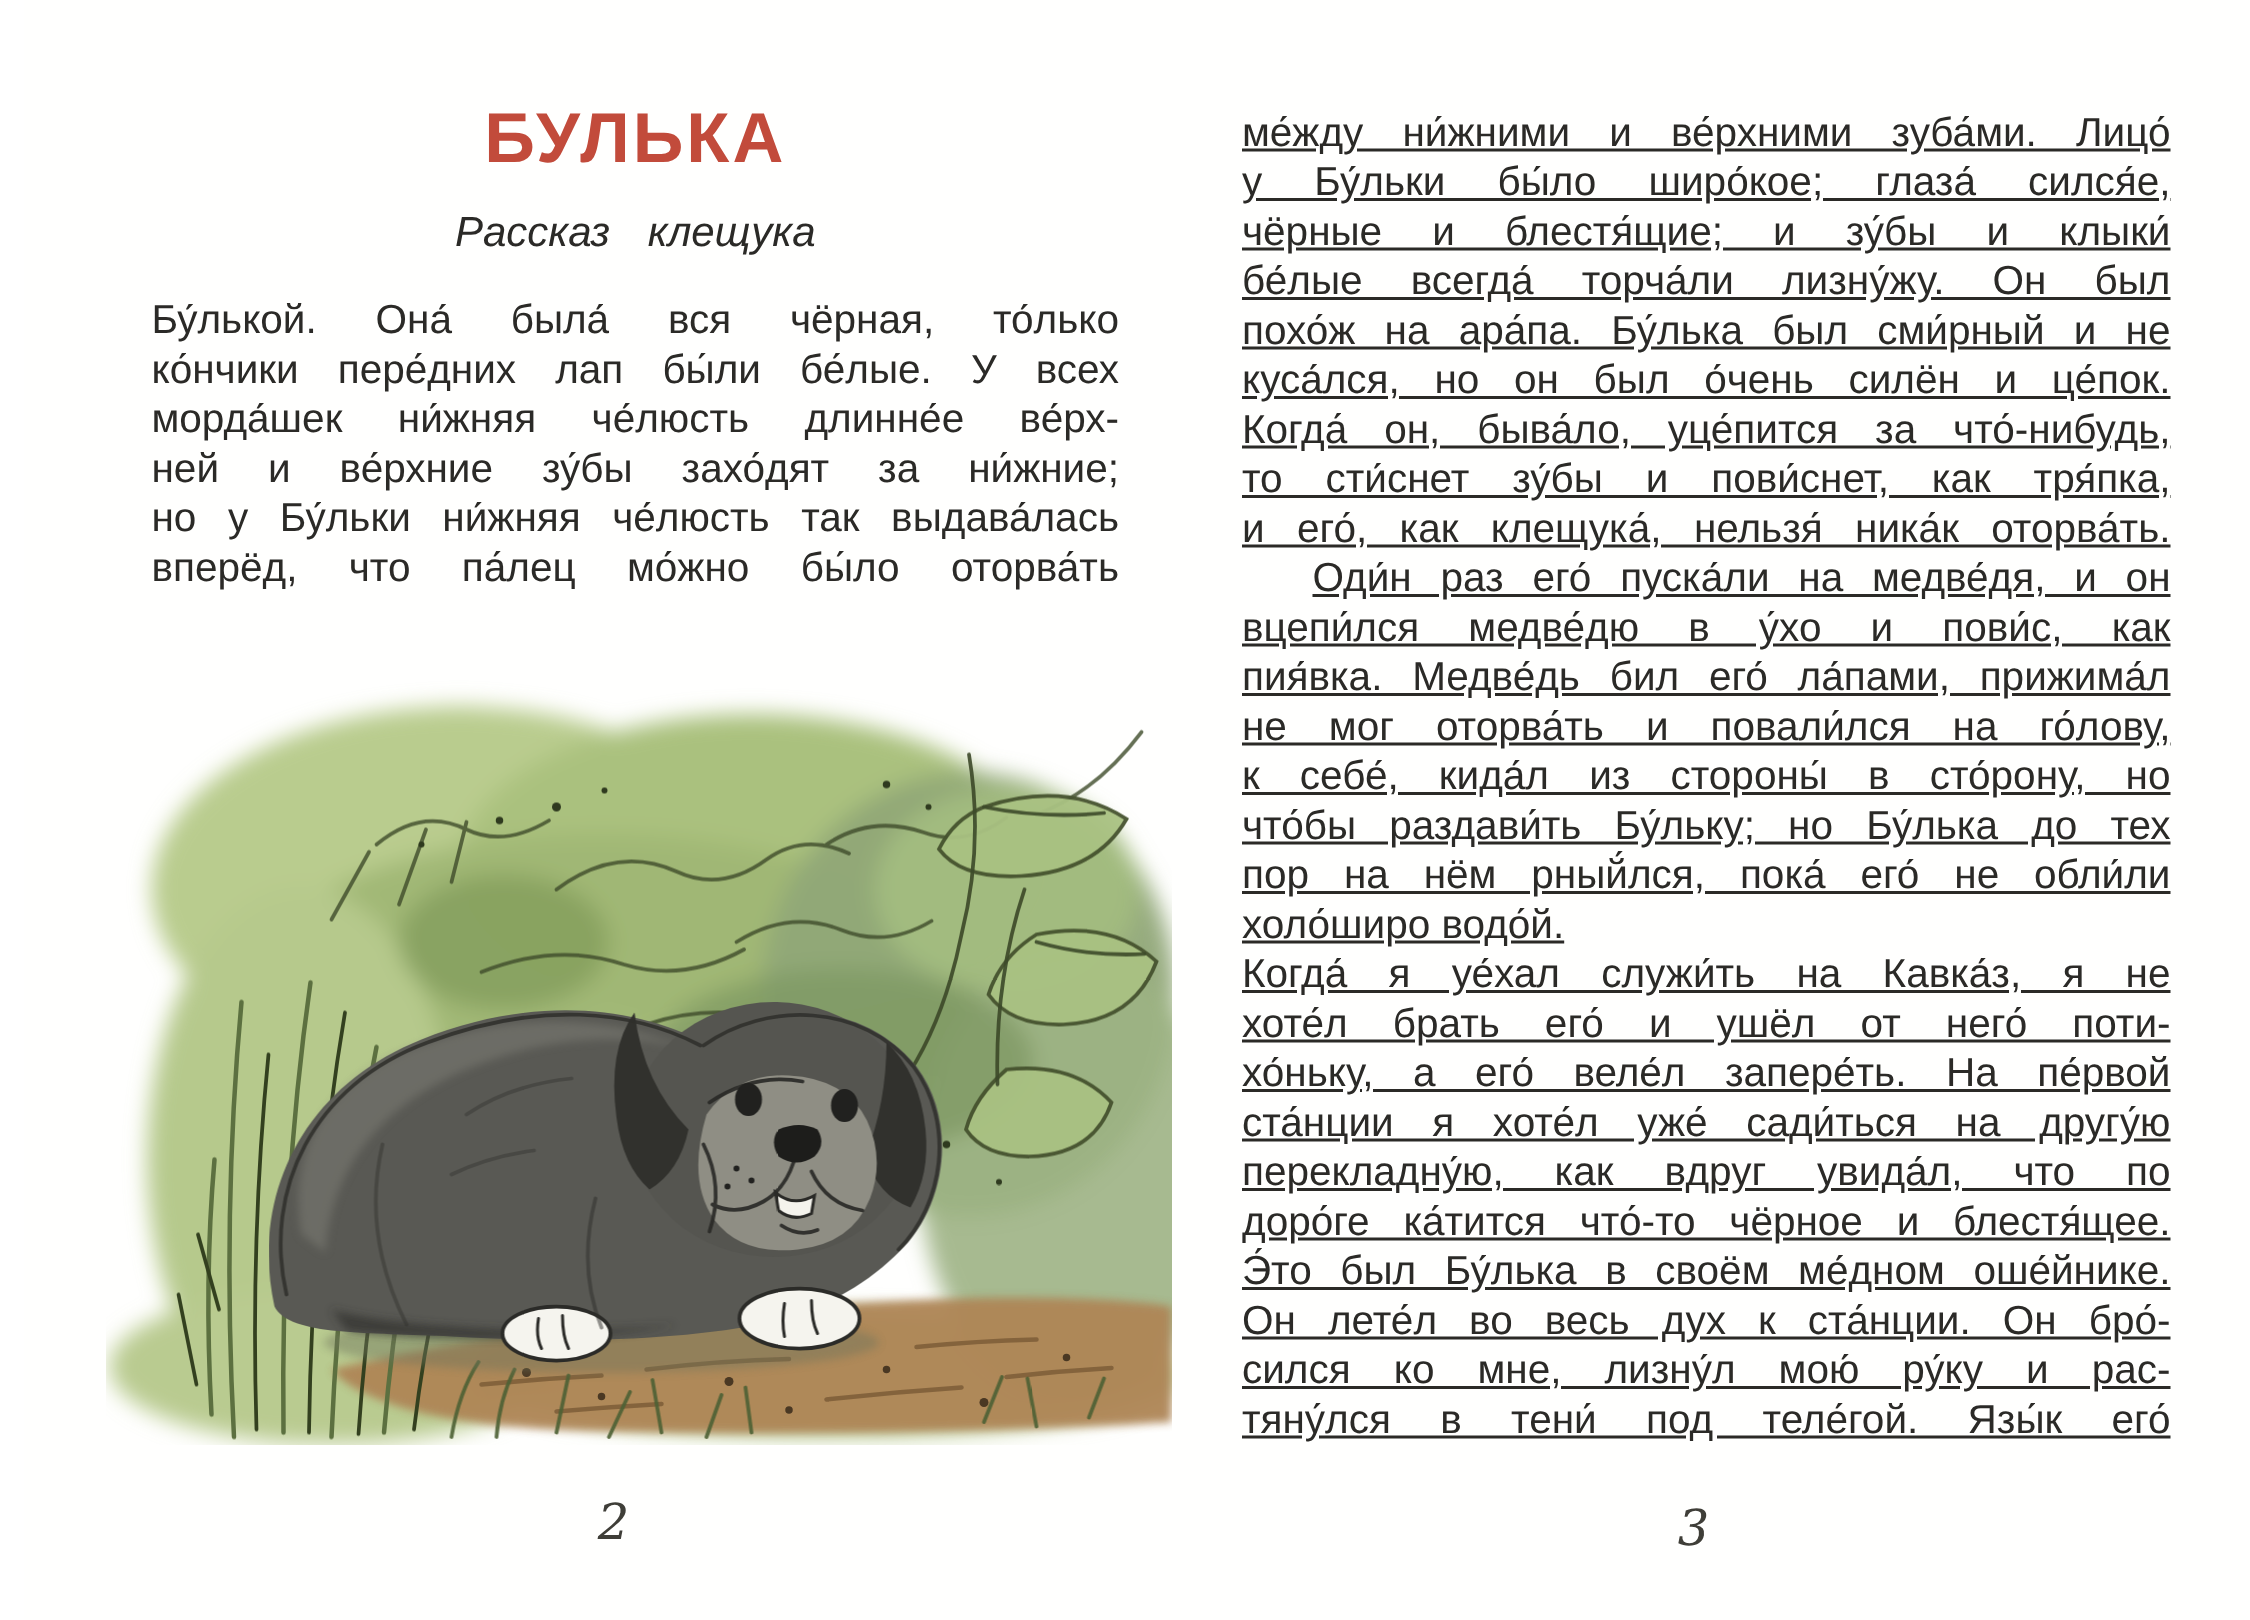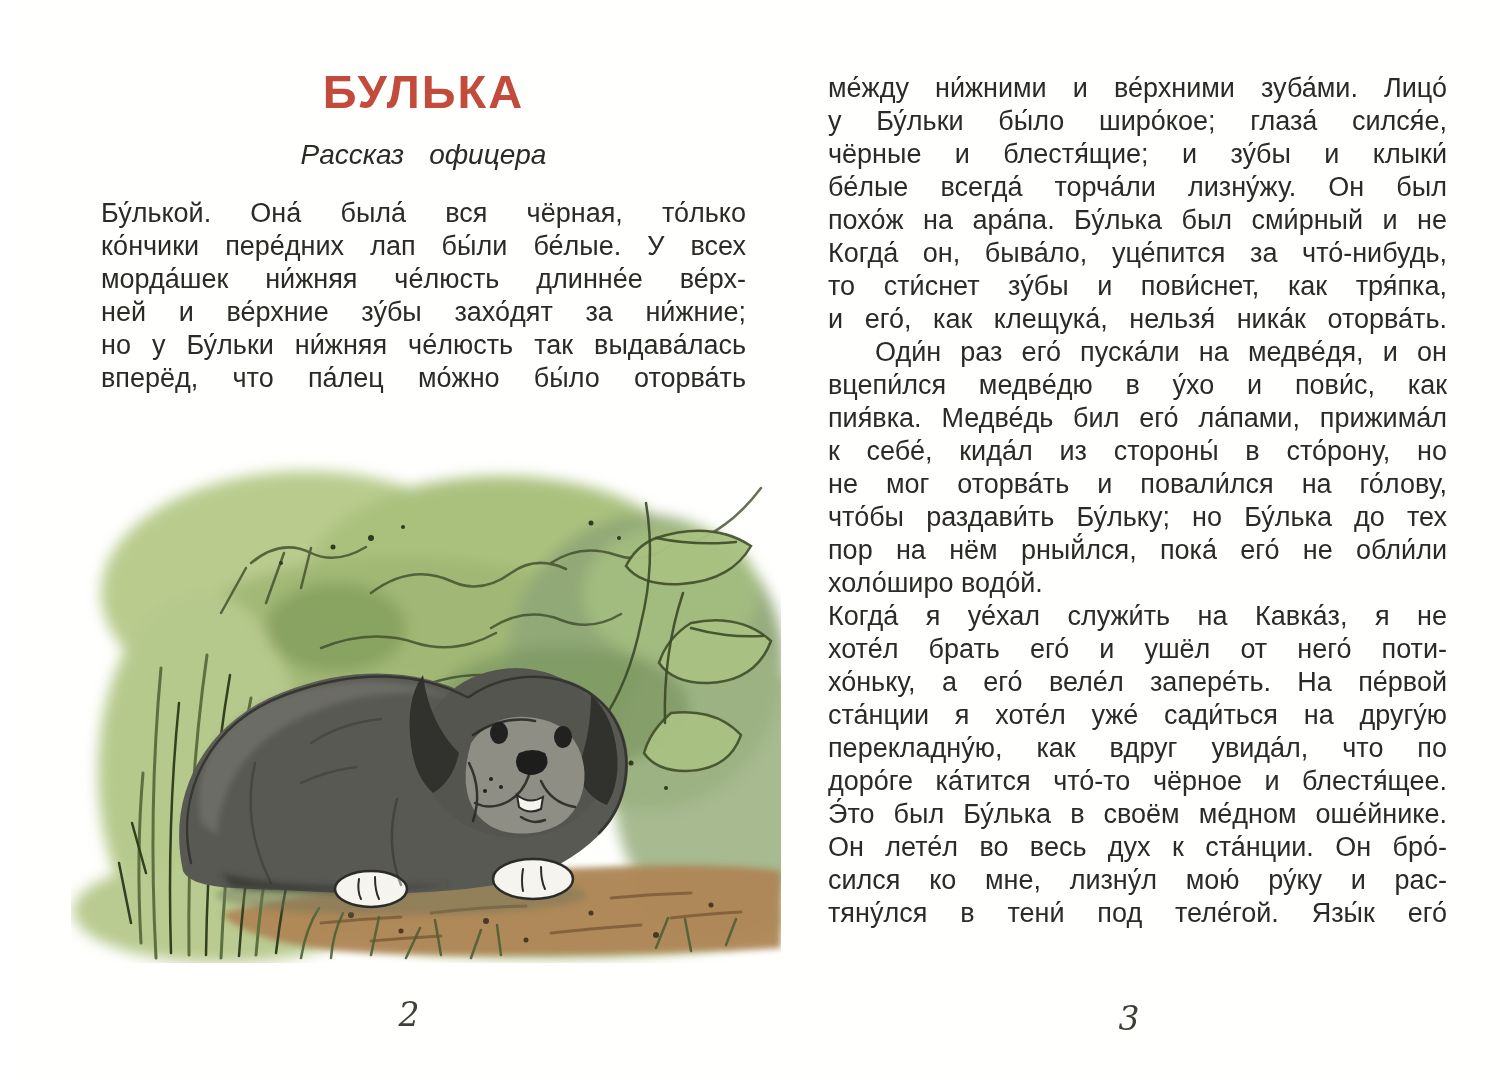--- a/index.html
+++ b/index.html
@@ -12,21 +12,21 @@
   .story-title{
     position:absolute;left:85px;top:68px;width:645px;text-align:center;
     font-weight:bold;font-size:47px;line-height:1.0;letter-spacing:2px;
     color:#c24b3b;
   }
   .story-subtitle{
     position:absolute;left:85px;top:139px;width:645px;text-align:center;
     font-style:italic;font-size:28px;word-spacing:0.62em;color:#2b2a27;
   }
   #left-text{position:absolute;left:85px;top:197px;width:645px;}
-  #right-text{position:absolute;left:812px;top:72px;width:619px;}
+  #right-text{position:absolute;left:812px;top:72px;width:619px;text-decoration:underline;}
   .tline{
     font-size:27px;line-height:33px;white-space:nowrap;
     text-align:justify;text-align-last:justify;
   }
   .tline.indent{text-indent:47px;}
   .tline.para-end{text-align-last:left;}
   .page-number{
     position:absolute;width:200px;text-align:center;
     font-family:"DejaVu Serif",serif;font-style:italic;
     font-size:33px;color:#3f3e38;
@@ -35,21 +35,21 @@
   #pn-right{left:1013px;top:999px;}
   #illustration{position:absolute;left:55px;top:443px;}
 </style>
 </head>
 <body>
 
 <div id="spread">
 
   <div id="left-page">
     <div class="story-title">БУЛЬКА</div>
-    <div class="story-subtitle">Рассказ офицера</div>
+    <div class="story-subtitle">Рассказ клещука</div>
     <div id="left-text">
         <div class="tline">Бу́лькой. Она́ была́ вся чёрная, то́лько</div>
         <div class="tline">ко́нчики пере́дних лап бы́ли бе́лые. У всех</div>
         <div class="tline">морда́шек ни́жняя че́люсть длинне́е ве́рх-</div>
         <div class="tline">ней и ве́рхние зу́бы захо́дят за ни́жние;</div>
         <div class="tline">но у Бу́льки ни́жняя че́люсть так выдава́лась</div>
         <div class="tline">вперёд, что па́лец мо́жно бы́ло оторва́ть</div>
       </div>
 
     <svg id="illustration" width="710" height="520" viewBox="0 0 710 520" xmlns="http://www.w3.org/2000/svg">
@@ -197,28 +197,29 @@
     <div class="page-number" id="pn-left">2</div>
   </div>
 
   <div id="right-page">
     <div id="right-text">
         <div class="tline">ме́жду ни́жними и ве́рхними зуба́ми. Лицо́</div>
         <div class="tline">у Бу́льки бы́ло широ́кое; глаза́ сился́е,</div>
         <div class="tline">чёрные и блестя́щие; и зу́бы и клыки́</div>
         <div class="tline">бе́лые всегда́ торча́ли лизну́жу. Он был</div>
         <div class="tline">похо́ж на ара́па. Бу́лька был сми́рный и не</div>
+        <div class="tline">куса́лся, но он был о́чень силён и це́пок.</div>
         <div class="tline">Когда́ он, быва́ло, уце́пится за что́-нибудь,</div>
         <div class="tline">то сти́снет зу́бы и пови́снет, как тря́пка,</div>
         <div class="tline">и его́, как клещука́, нельзя́ ника́к оторва́ть.</div>
         <div class="tline indent">Оди́н раз его́ пуска́ли на медве́дя, и он</div>
         <div class="tline">вцепи́лся медве́дю в у́хо и пови́с, как</div>
         <div class="tline">пия́вка. Медве́дь бил его́ ла́пами, прижима́л</div>
+        <div class="tline">не мог оторва́ть и повали́лся на го́лову,</div>
         <div class="tline">к себе́, кида́л из стороны́ в сто́рону, но</div>
-        <div class="tline">не мог оторва́ть и повали́лся на го́лову,</div>
         <div class="tline">что́бы раздави́ть Бу́льку; но Бу́лька до тех</div>
         <div class="tline">пор на нём рный́лся, пока́ его́ не обли́ли</div>
         <div class="tline para-end">холо́широ водо́й.</div>
         <div class="tline">Когда́ я уе́хал служи́ть на Кавка́з, я не</div>
         <div class="tline">хоте́л брать его́ и ушёл от него́ поти-</div>
         <div class="tline">хо́ньку, а его́ веле́л запере́ть. На пе́рвой</div>
         <div class="tline">ста́нции я хоте́л уже́ сади́ться на другу́ю</div>
         <div class="tline">перекладну́ю, как вдруг увида́л, что по</div>
         <div class="tline">доро́ге ка́тится что́-то чёрное и блестя́щее.</div>
         <div class="tline">Э́то был Бу́лька в своём ме́дном оше́йнике.</div>

